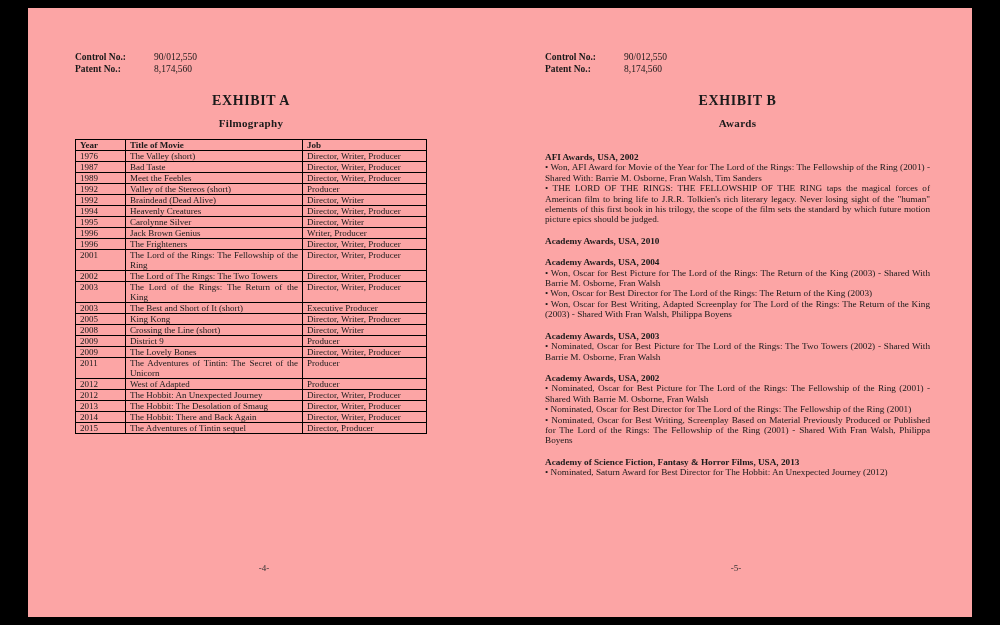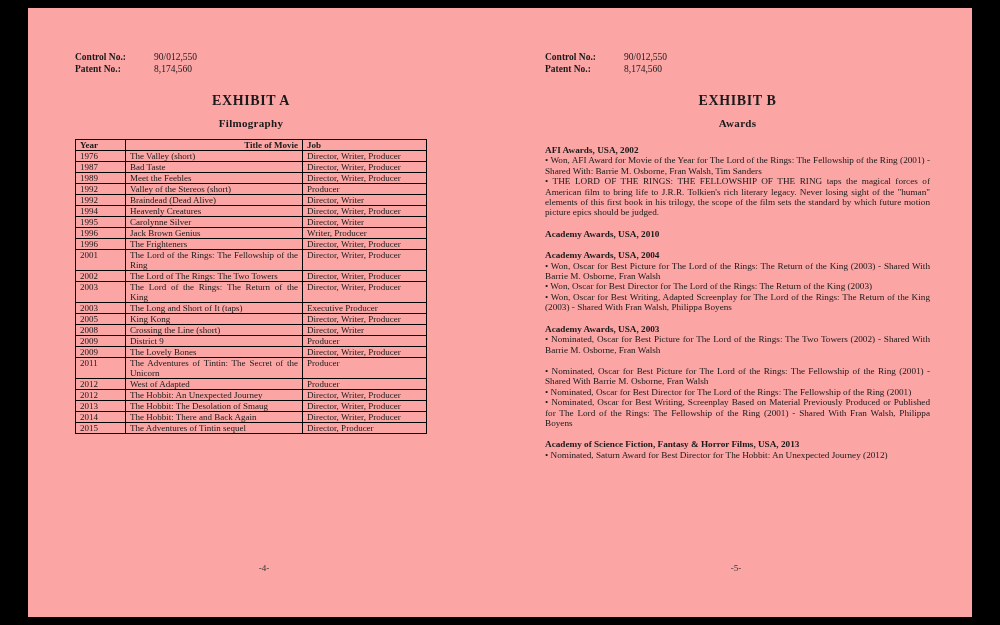--- a/index.html
+++ b/index.html
@@ -44,24 +44,24 @@
   }
   table.filmography th, table.filmography td {
     border: 1px solid #000;
     padding: 0 4px;
     line-height: 10px;
     text-align: left;
     vertical-align: top;
   }
   table.filmography th { font-weight: bold; }
   table.filmography .col0 { width: 50px; }
-  table.filmography .col1 { width: 177px; text-align: right; }
+  table.filmography .col1 { width: 177px; }
   table.filmography td.col1 { text-align: justify; }
 
-  .awards { margin-top: 15px; font-size: 9.2px; line-height: 10.4px; }
+  .awards { margin-top: 22px; font-size: 9.2px; line-height: 10.4px; }
   .award-section { margin-bottom: 11px; }
   .award-heading { font-weight: bold; }
   .award-item { text-align: justify; }
 
   .page-number {
     position: absolute;
     top: 555px; left: 0; right: 0;
     text-align: center;
     font-size: 9px; color: #333;
   }
@@ -150,21 +150,21 @@
             <td class="col1">The Lord of The Rings: The Two Towers</td>
             <td class="col2">Director, Writer, Producer</td>
           </tr>
           <tr>
             <td class="col0">2003</td>
             <td class="col1">The Lord of the Rings: The Return of the King</td>
             <td class="col2">Director, Writer, Producer</td>
           </tr>
           <tr>
             <td class="col0">2003</td>
-            <td class="col1">The Long and Short of It (taps)</td>
+            <td class="col1">The Best and Short of It (short)</td>
             <td class="col2">Executive Producer</td>
           </tr>
           <tr>
             <td class="col0">2005</td>
             <td class="col1">King Kong</td>
             <td class="col2">Director, Writer, Producer</td>
           </tr>
           <tr>
             <td class="col0">2008</td>
             <td class="col1">Crossing the Line (short)</td>
@@ -244,20 +244,21 @@
           <div class="award-heading">Academy Awards, USA, 2004</div>
           <div class="award-item">• Won, Oscar for Best Picture for The Lord of the Rings: The Return of the King (2003) - Shared With Barrie M. Osborne, Fran Walsh</div>
           <div class="award-item">• Won, Oscar for Best Director for The Lord of the Rings: The Return of the King (2003)</div>
           <div class="award-item">• Won, Oscar for Best Writing, Adapted Screenplay for The Lord of the Rings: The Return of the King (2003) - Shared With Fran Walsh, Philippa Boyens</div>
         </div>
         <div class="award-section">
           <div class="award-heading">Academy Awards, USA, 2003</div>
           <div class="award-item">• Nominated, Oscar for Best Picture for The Lord of the Rings: The Two Towers (2002) - Shared With Barrie M. Osborne, Fran Walsh</div>
         </div>
         <div class="award-section">
+          <div class="award-heading">Academy Awards, USA, 2002</div>
           <div class="award-item">• Nominated, Oscar for Best Picture for The Lord of the Rings: The Fellowship of the Ring (2001) - Shared With Barrie M. Osborne, Fran Walsh</div>
           <div class="award-item">• Nominated, Oscar for Best Director for The Lord of the Rings: The Fellowship of the Ring (2001)</div>
           <div class="award-item">• Nominated, Oscar for Best Writing, Screenplay Based on Material Previously Produced or Published for The Lord of the Rings: The Fellowship of the Ring (2001) - Shared With Fran Walsh, Philippa Boyens</div>
         </div>
         <div class="award-section">
           <div class="award-heading">Academy of Science Fiction, Fantasy &amp; Horror Films, USA, 2013</div>
           <div class="award-item">• Nominated, Saturn Award for Best Director for The Hobbit: An Unexpected Journey (2012)</div>
         </div>
       </div>
 

